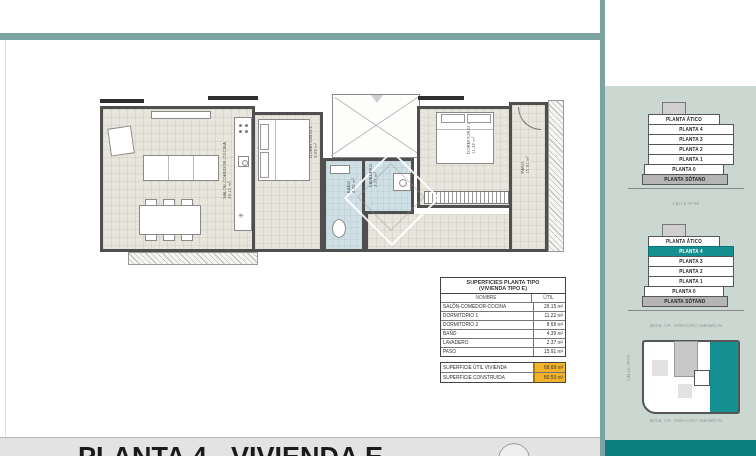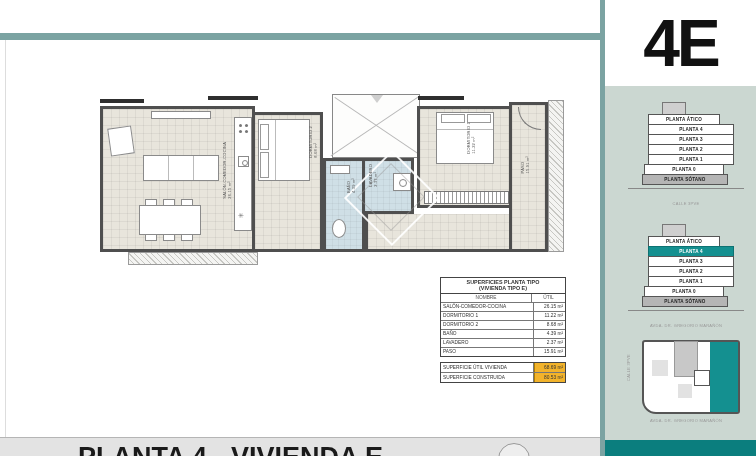--- a/index.html
+++ b/index.html
@@ -91,21 +91,20 @@
 </head>
 <body>
 
 <div class="page">
 
   <div class="abs topbar"></div>
   <div class="abs leftline"></div>
   <div class="abs divider"></div>
   <div class="abs panel-bg"></div>
 
-  <div class="abs unit-code">4E</div>
 
   <div class="abs plan">
 
     <div class="room" style="left:12px;top:16px;width:155px;height:146px;">
       <div class="furn" style="left:48px;top:2px;width:60px;height:8px;"></div>
       <div class="furn" style="left:6px;top:18px;width:24px;height:28px;transform:rotate(-8deg);"></div>
       <div class="furn" style="left:40px;top:46px;width:76px;height:26px;">
         <div style="position:absolute;left:24px;top:0;width:1px;height:100%;background:#bbb;"></div>
         <div style="position:absolute;left:49px;top:0;width:1px;height:100%;background:#bbb;"></div>
       </div>

